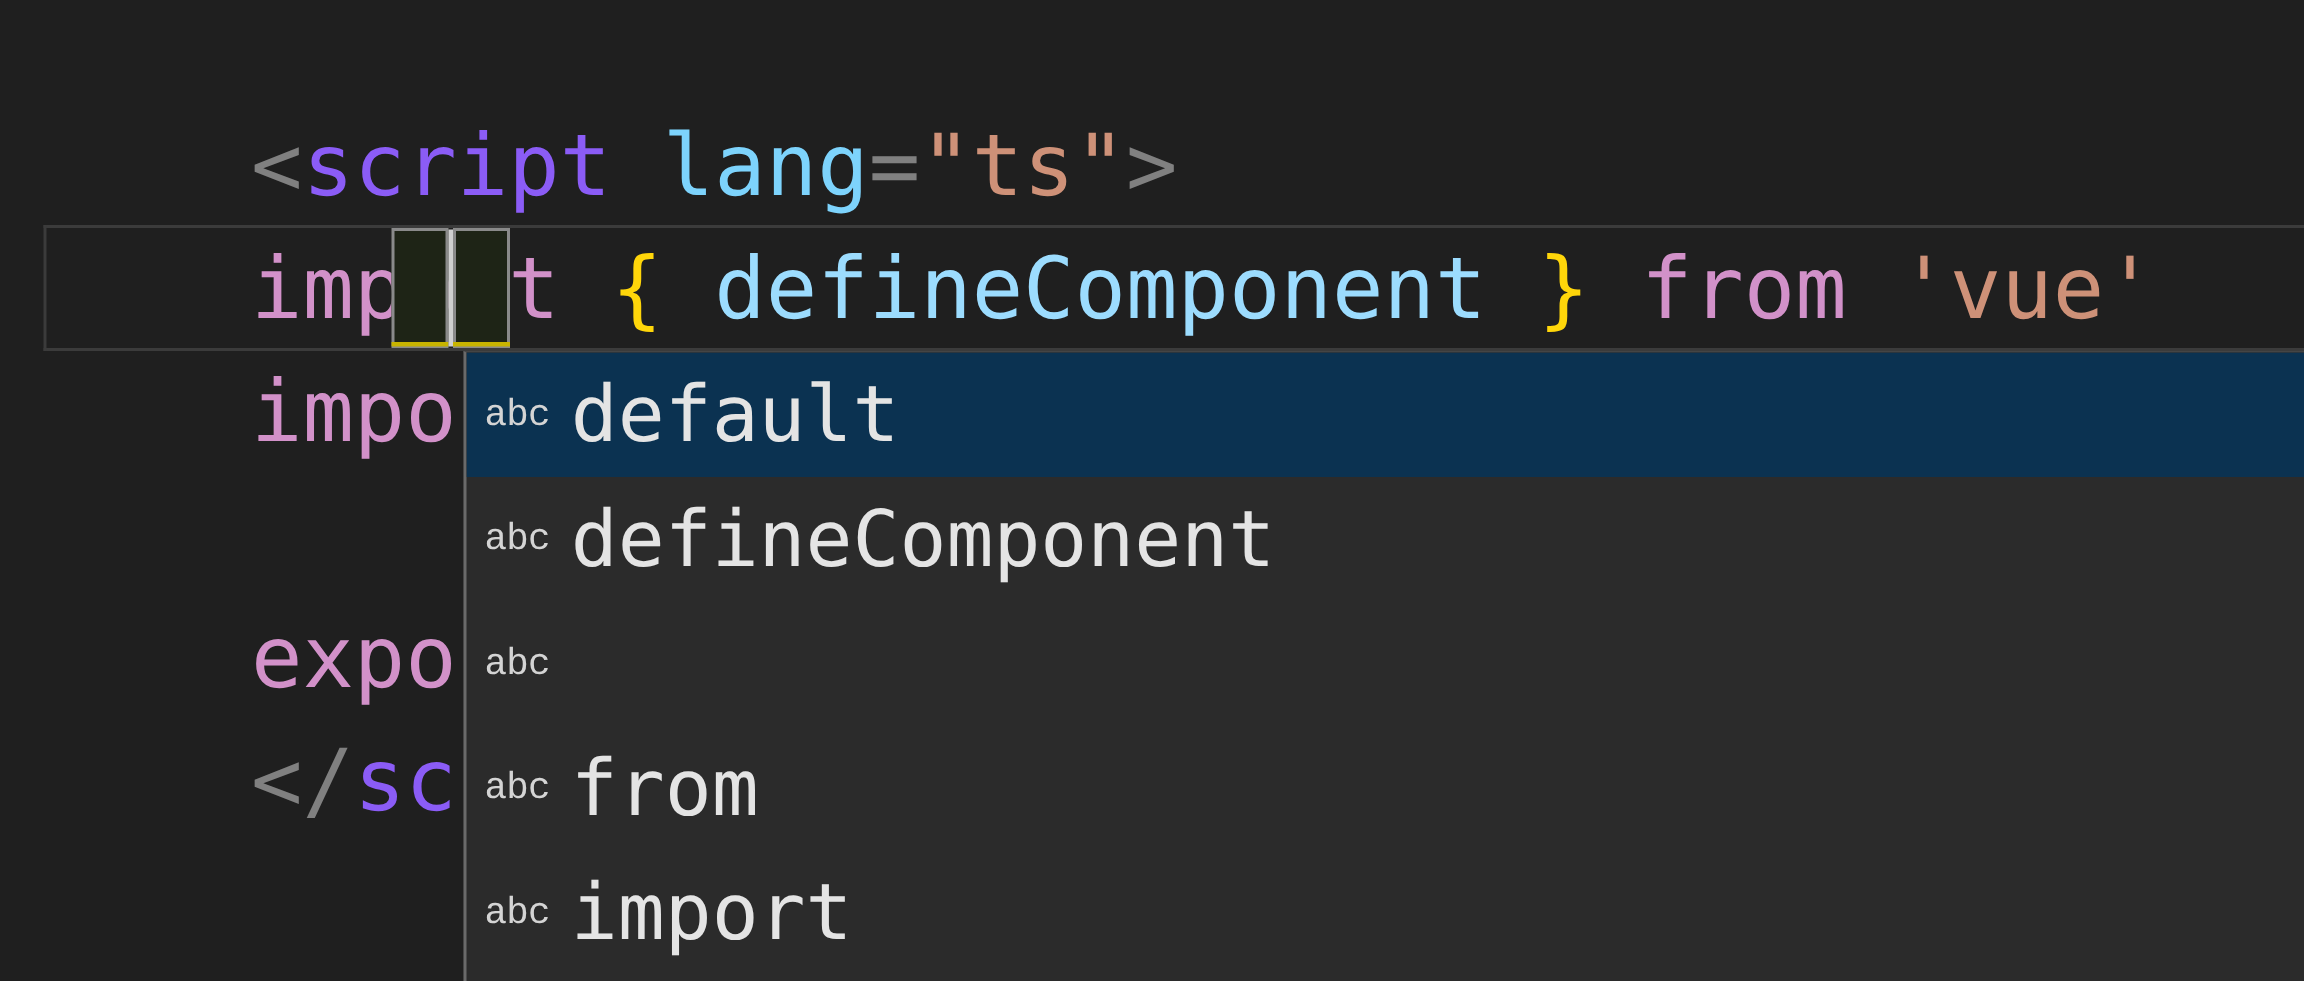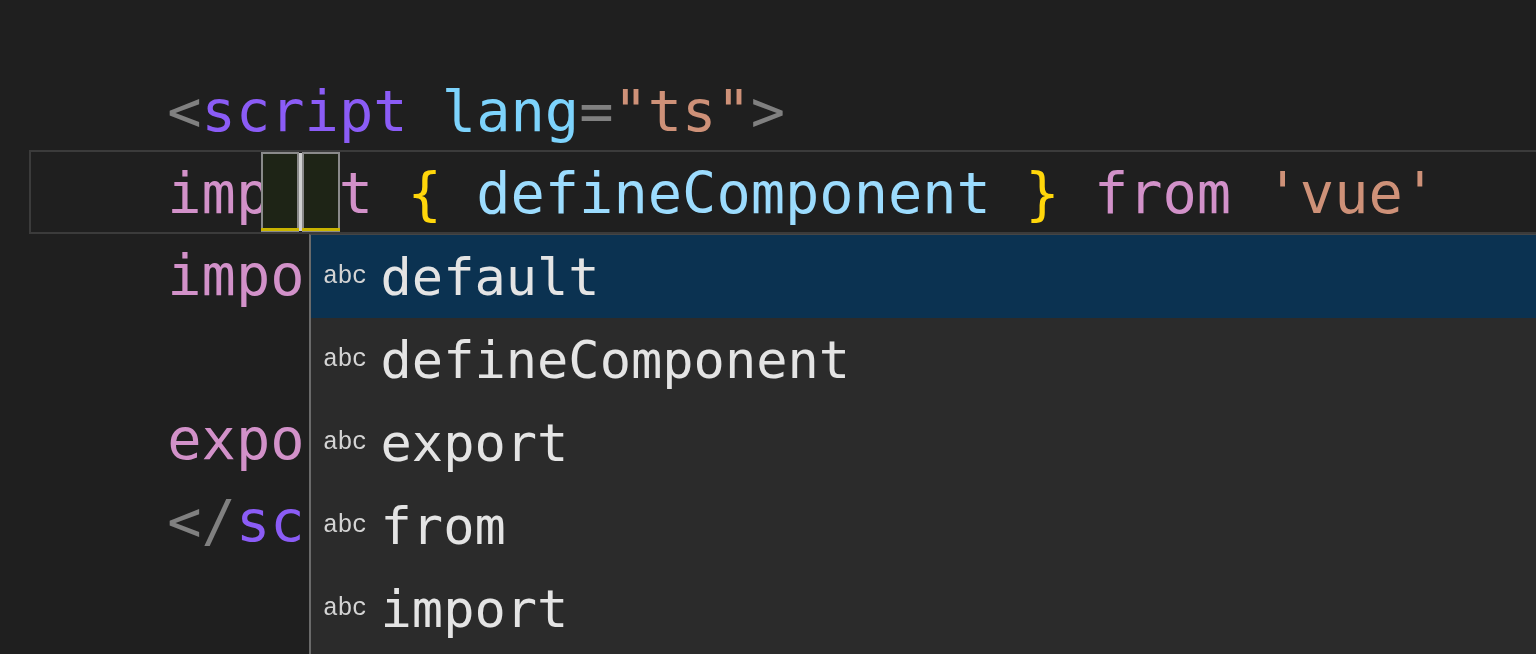--- a/index.html
+++ b/index.html
@@ -180,21 +180,20 @@
       <span class="suggest-label">default</span>
     </div>
 
     <div class="suggest-row">
       <span class="suggest-icon">abc</span>
       <span class="suggest-label">defineComponent</span>
     </div>
 
     <div class="suggest-row">
       <span class="suggest-icon">abc</span>
-      <span class="suggest-label">export</span>
     </div>
 
     <div class="suggest-row">
       <span class="suggest-icon">abc</span>
       <span class="suggest-label">from</span>
     </div>
 
     <div class="suggest-row">
       <span class="suggest-icon">abc</span>
       <span class="suggest-label">import</span>

